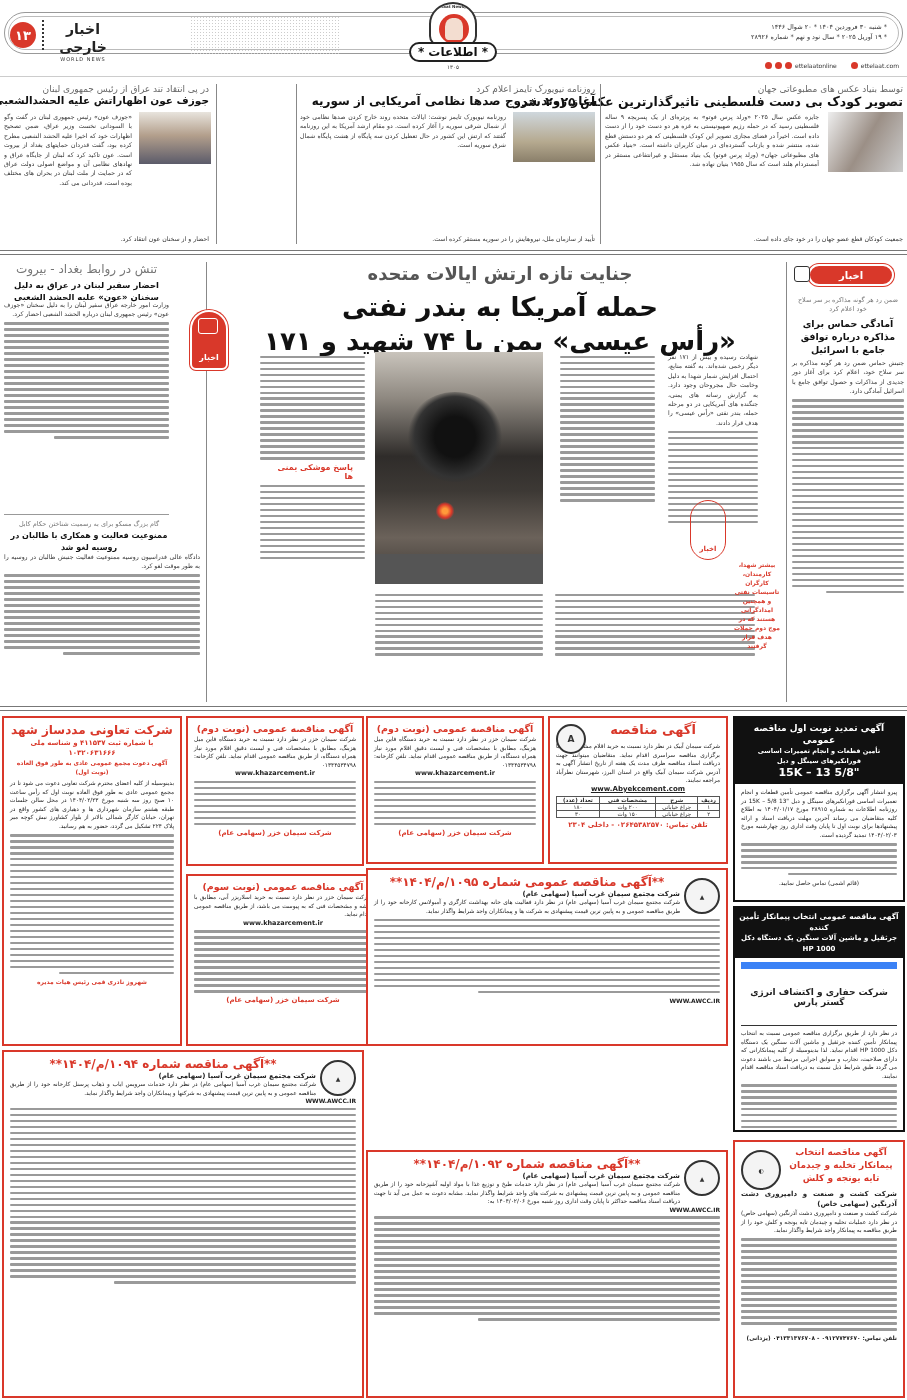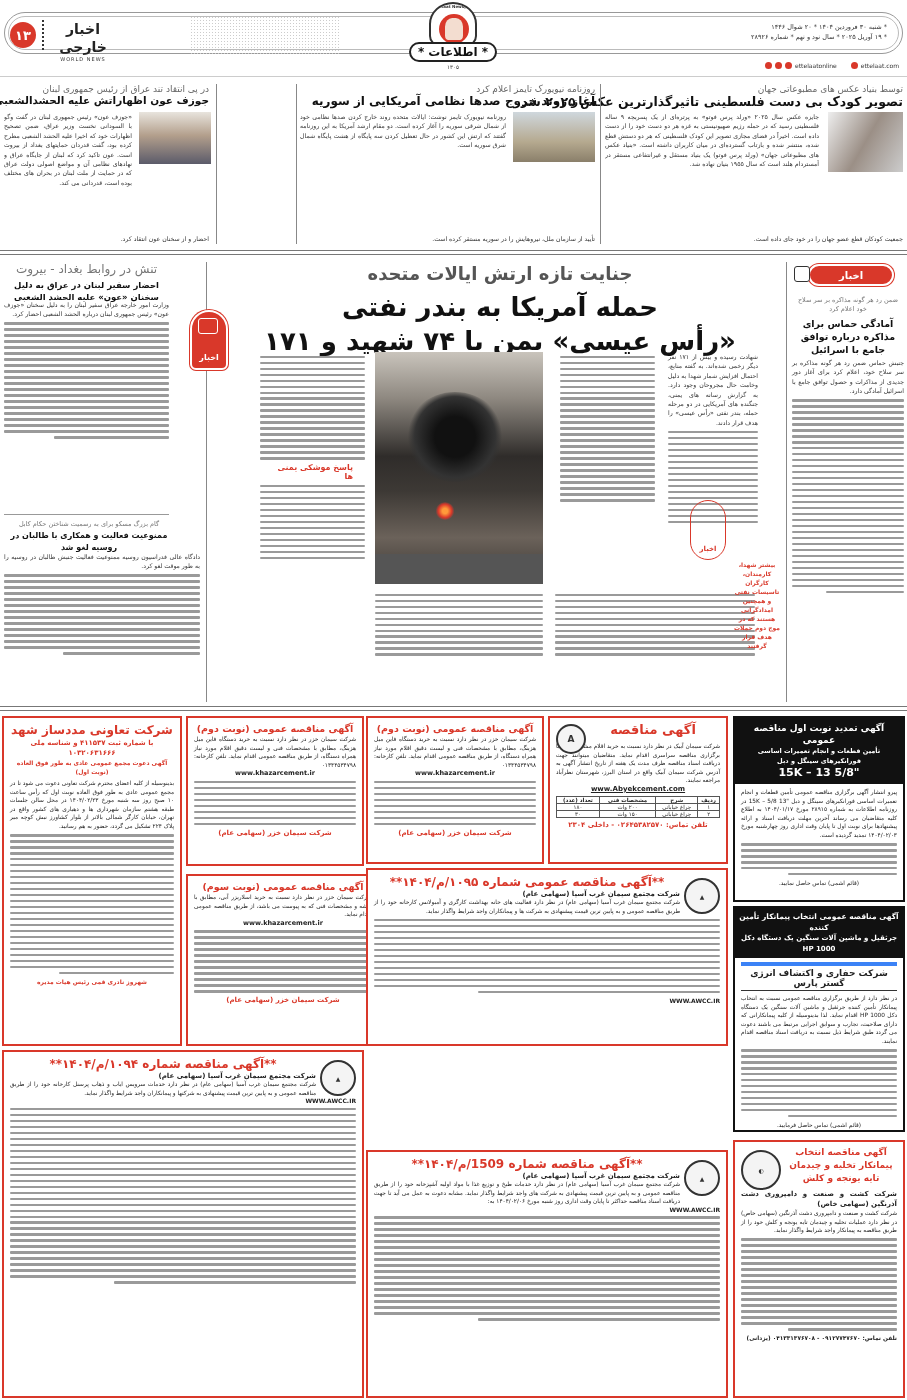--- a/index.html
+++ b/index.html
@@ -405,21 +405,21 @@
     <div class="ad-body" style="text-align:center">(قائم اشمی) تماس حاصل نمایید.</div>
   </div>
 </div>
 
 <div class="ad black" style="left:733px;top:906px;width:172px;height:226px;padding:0">
   <div style="background:#111;color:#fff;text-align:center;padding:3px 2px">
     <div style="font-size:7.5px;font-weight:bold;line-height:11px">آگهی مناقصه عمومی انتخاب پیمانکار تأمین کننده</div>
     <div style="font-size:7px;font-weight:bold;line-height:11px">جرثقیل و ماشین آلات سنگین یک دستگاه دکل 1000 HP</div>
   </div>
   <div style="padding:4px 6px">
-    <div style="font-size:9px;font-weight:bold;text-align:center;border-top:4px solid #3b82f6;border-bottom:1px solid #333;padding:2px 0;margin-bottom:3px">شرکت حفاری و اکتشاف انرژی گستر پارس</div>
+    <div style="font-size:9px;font-weight:bold;text-align:center;border-top:7px solid #3b82f6;border-bottom:1px solid #333;padding:18px 0;margin-bottom:3px">شرکت حفاری و اکتشاف انرژی گستر پارس</div>
     <div class="ad-body">در نظر دارد از طریق برگزاری مناقصه عمومی نسبت به انتخاب پیمانکار تأمین کننده جرثقیل و ماشین آلات سنگین یک دستگاه دکل 1000 HP اقدام نماید. لذا بدینوسیله از کلیه پیمانکارانی که دارای صلاحیت، تجارب و سوابق اجرایی مرتبط می باشند دعوت می گردد طبق شرایط ذیل نسبت به دریافت اسناد مناقصه اقدام نمایند.</div>
     <div class="txt filler">
         <i></i>
         <i></i>
         <i></i>
         <i></i>
         <i></i>
         <i></i>
         <i></i>
         <i></i>
@@ -634,21 +634,21 @@
       <i></i>
       <i></i>
       <i></i>
       <i></i>
       <i class="s"></i>
     </div>
 </div>
 
 <div class="ad" style="left:366px;top:1150px;width:362px;height:248px">
   <div class="logo-circle" style="right:6px;top:8px;width:36px;height:36px">▲</div>
-  <div class="ad-title" style="margin-right:40px;font-size:12px">**آگهی مناقصه شماره 1509/م/۱۴۰۴**</div>
+  <div class="ad-title" style="margin-right:40px;font-size:12px">**آگهی مناقصه شماره ۱۰۹۲/م/۱۴۰۴**</div>
   <div style="font-size:7px;font-weight:bold;margin-right:40px">شرکت مجتمع سیمان غرب آسیا (سهامی عام)</div>
   <div class="ad-body" style="margin-right:40px">شرکت مجتمع سیمان غرب آسیا (سهامی عام) در نظر دارد خدمات طبخ و توزیع غذا با مواد اولیه آشپزخانه خود را از طریق مناقصه عمومی و به پایین ترین قیمت پیشنهادی به شرکت های واجد شرایط واگذار نماید. مشابه دعوت به عمل می آید تا جهت دریافت اسناد مناقصه حداکثر تا پایان وقت اداری روز شنبه مورخ ۱۴۰۴/۰۲/۰۶ به:</div>
   <div style="font-size:6px;font-weight:bold;direction:ltr;text-align:right">WWW.AWCC.IR</div>
   <div class="txt filler">
       <i></i>
       <i></i>
       <i></i>
       <i></i>
       <i></i>
       <i></i>

